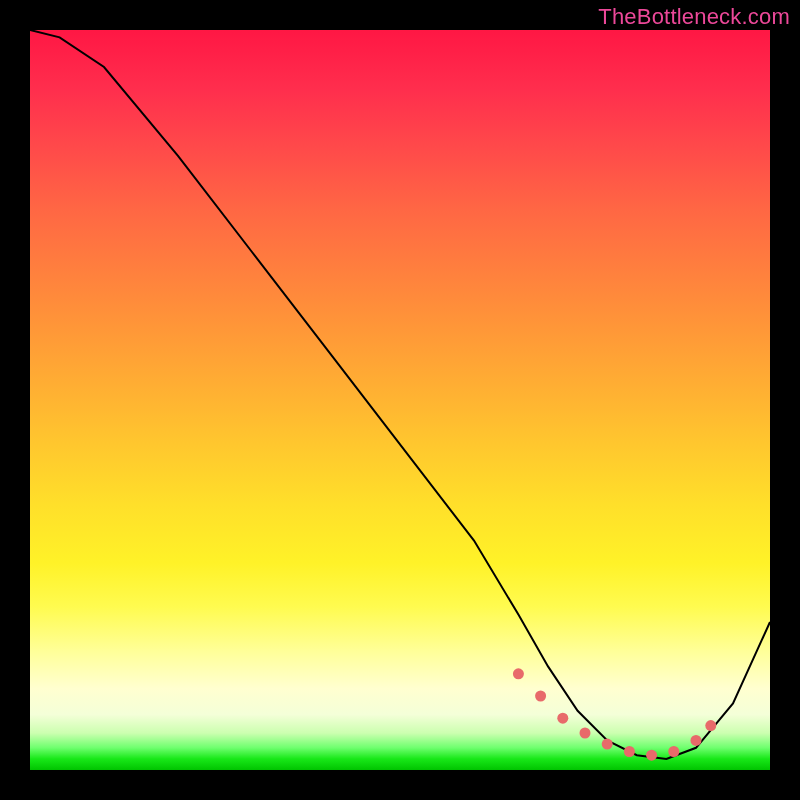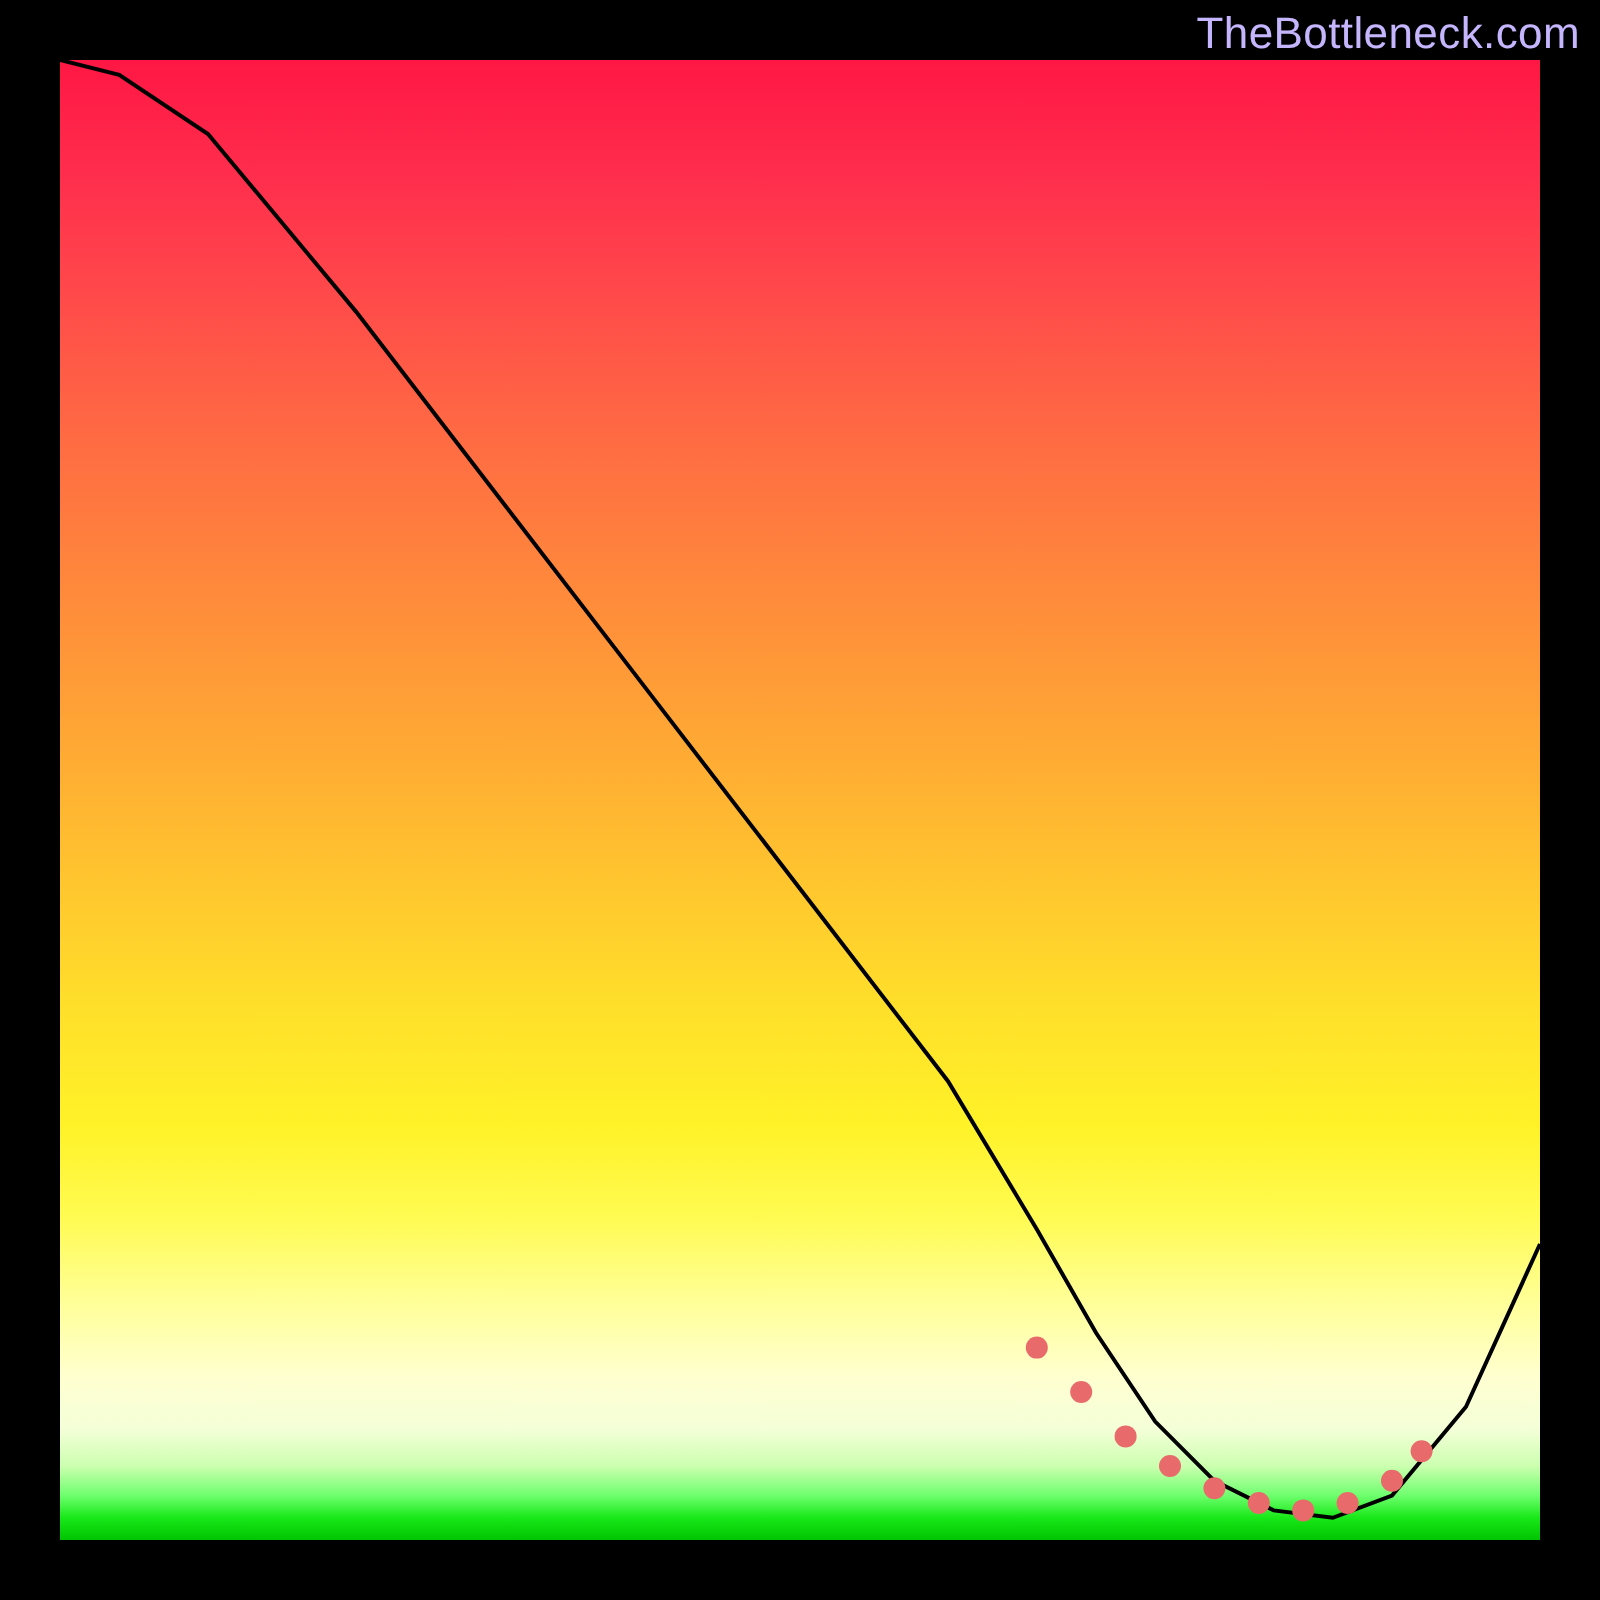--- a/index.html
+++ b/index.html
@@ -13,21 +13,21 @@
   .frame {
     position: relative;
     width: 800px;
     height: 800px;
     background: #000;
   }
   .watermark {
     position: absolute;
     top: 4px;
     right: 10px;
-    color: #c4b5fd;
+    color: #ec4899;
     font-size: 22px;
     font-weight: 500;
     letter-spacing: 0.2px;
     z-index: 6;
   }
   .plot {
     position: absolute;
     left: 30px;
     top: 30px;
     width: 740px;

